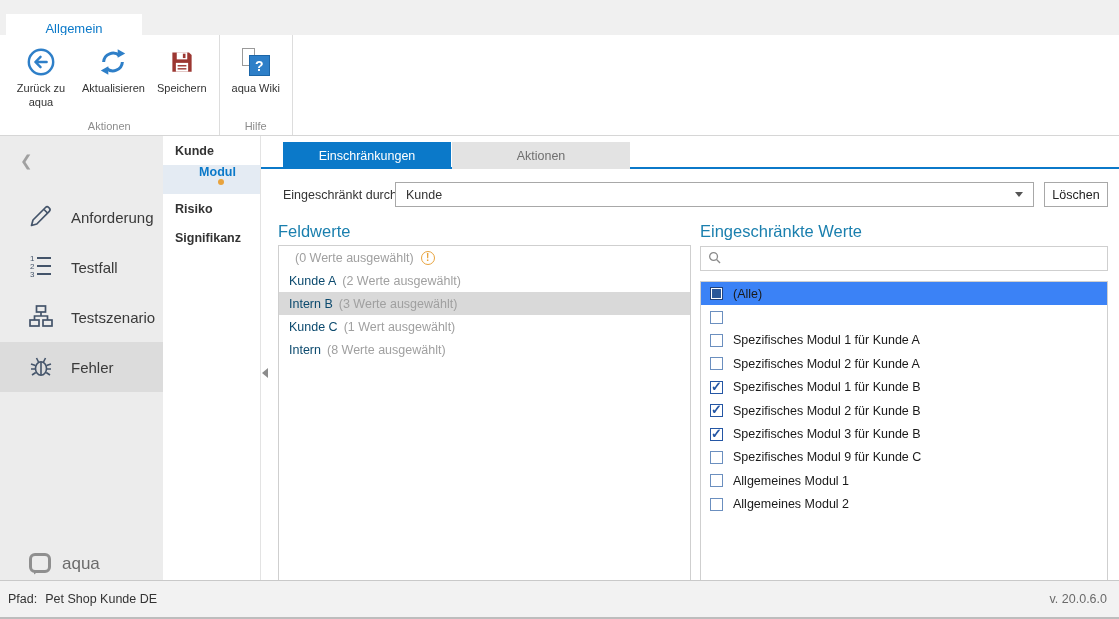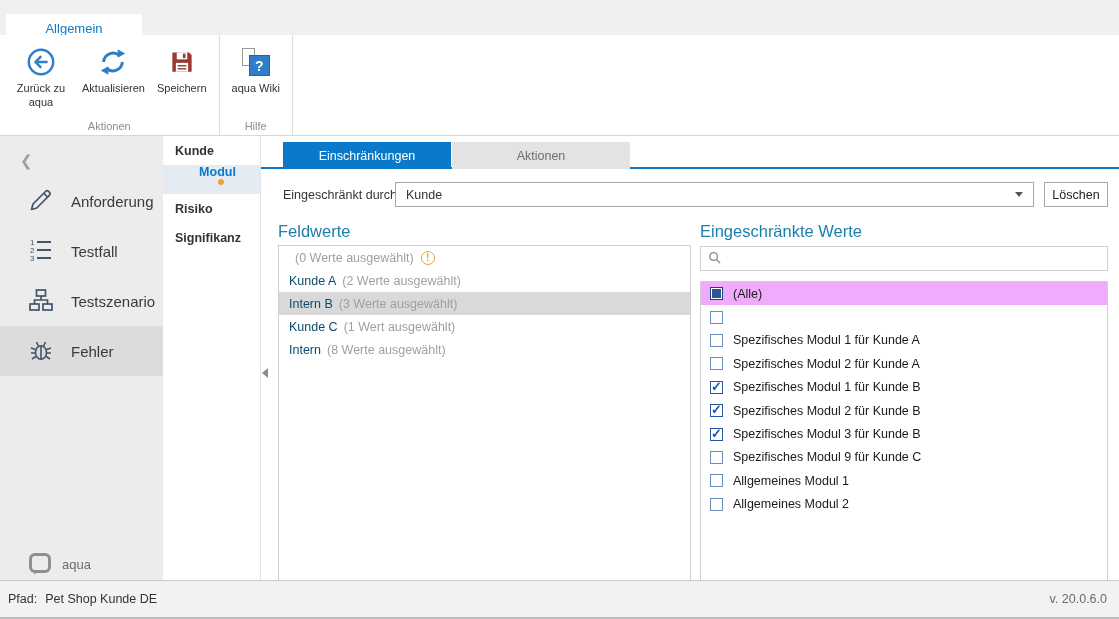--- a/index.html
+++ b/index.html
@@ -19,25 +19,25 @@
   .rbtn .rlbl { font-size:11px; color:#333; text-align:center; line-height:1.25; margin-top:3px; max-width:58px; }
   .rbtn.wide .rlbl { max-width:80px; }
   .help-icon { position:relative; width:28px; height:28px; display:inline-block; }
   .help-page { position:absolute; left:0; top:0; width:13px; height:18px; background:#fff; border:1px solid #9a9a9a; }
   .help-q { position:absolute; right:0; bottom:0; width:21px; height:21px; background:#2e7fc8; border:1px solid #1c66a8;
             color:#fff; font-weight:bold; font-size:14px; display:flex; align-items:center; justify-content:center; }
 
   
   .sidebar { position:absolute; left:0; top:136px; width:163px; bottom:27px; background:#ececec; }
   .side-collapse { position:absolute; left:20px; top:16px; color:#a0a0a0; font-size:15px; }
-  .side-items { position:absolute; left:0; top:40px; right:0; }
+  .side-items { position:absolute; left:0; top:56px; right:0; }
   .side-item { height:50px; display:flex; align-items:center; padding-left:28px; gap:17px; font-size:15px; color:#3a3a3a; cursor:default; }
   .side-item.selected { background:#dcdcdc; }
   .side-logo { position:absolute; left:28px; bottom:16px; display:flex; align-items:center; gap:10px;
-               color:#6b6b6b; font-size:13px; }
+               color:#6b6b6b; font-size:17px; }
 
   
   .subtabs { position:absolute; left:163px; top:136px; width:98px; bottom:27px; background:#fff; border-right:1px solid #e3e3e3; }
   .subtab { height:29px; display:flex; align-items:center; padding-left:12px; font-size:12.5px; font-weight:bold; color:#333; cursor:default; }
   .subtab.modified { background:#e4ebf3; color:#0b79c9;flex-direction:column; }
   .subtab .dot { width:6px; height:6px; border-radius:50%; background:#e8a33d; margin-left:7px; }
 
   
   .main { position:absolute; left:261px; top:136px; right:0; bottom:27px; background:#fff; }
   .tabstrip { position:absolute; left:0; right:0; top:6px; height:27px; border-bottom:2px solid #0b79c9; }
@@ -70,21 +70,21 @@
   .warn-icon { display:inline-flex; width:14px; height:14px; border-radius:50%; border:1.5px solid #e8a33d;
                color:#e8a33d; font-size:10px; font-weight:bold; align-items:center; justify-content:center; margin-left:7px; }
   .warn-icon::after { content:"!"; }
 
   .search-box { position:absolute; left:439px; right:11px; top:110px; height:25px; border:1px solid #cfcfcf; background:#fff;
                 display:flex; align-items:center; padding-left:7px; gap:6px; }
   .search-box input { border:none; outline:none; flex:1; height:100%; font-size:12.5px; font-family:"Liberation Sans",sans-serif; background:transparent; }
 
   .rv-panel { position:absolute; left:439px; right:11px; top:145px; bottom:9px; border:1px solid #cfcfcf; background:#fff; overflow:hidden; }
   .rv-row { height:23.4px; display:flex; align-items:center; padding-left:9px; gap:10px; font-size:12.5px; color:#1a1a1a; cursor:default; }
-  .rv-row.hl { background:#f0abfc; }
+  .rv-row.hl { background:#3b82f6; }
   .cb { width:13px; height:13px; border:1px solid #6b8fbf; background:#fff; position:relative; flex:none; }
   .cb.checked { border-color:#2456a4; }
   .cb.checked::after { content:"✓"; position:absolute; left:0px; top:-3px; color:#2456a4; font-size:13px; font-weight:bold; }
   .cb.indeterminate { border-color:#21427c; }
   .cb.indeterminate::after { content:""; position:absolute; left:1px; right:1px; top:1px; bottom:1px; background:#2b5797; }
 
   
   .statusbar { position:absolute; left:0; right:0; bottom:0; height:39px; background:#f2f2f2; border-top:1px solid #c9c9c9;
                display:flex; align-items:center; padding:0 12px 2px 8px; font-size:12.5px; color:#333;
                box-shadow: inset 0 -2px 0 #bdbdbd; }

